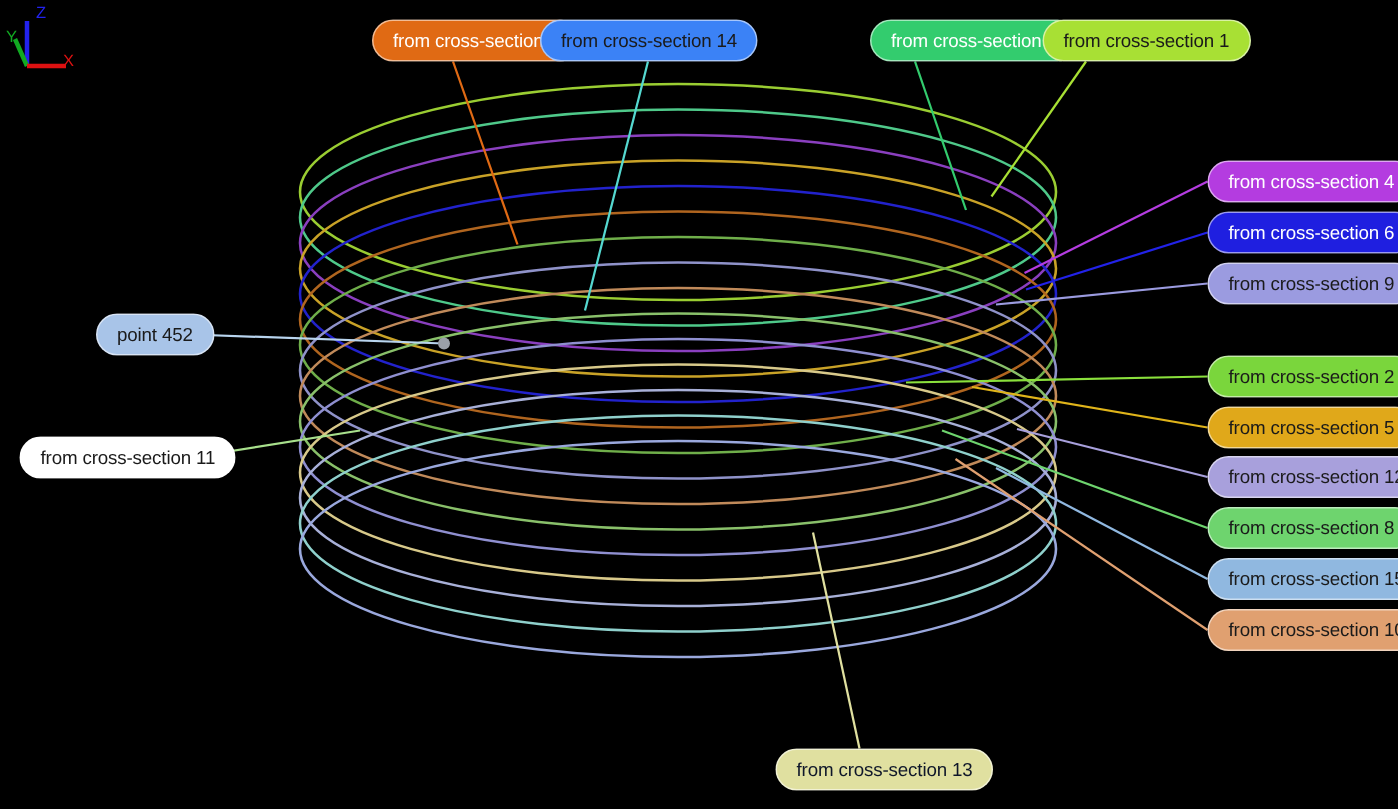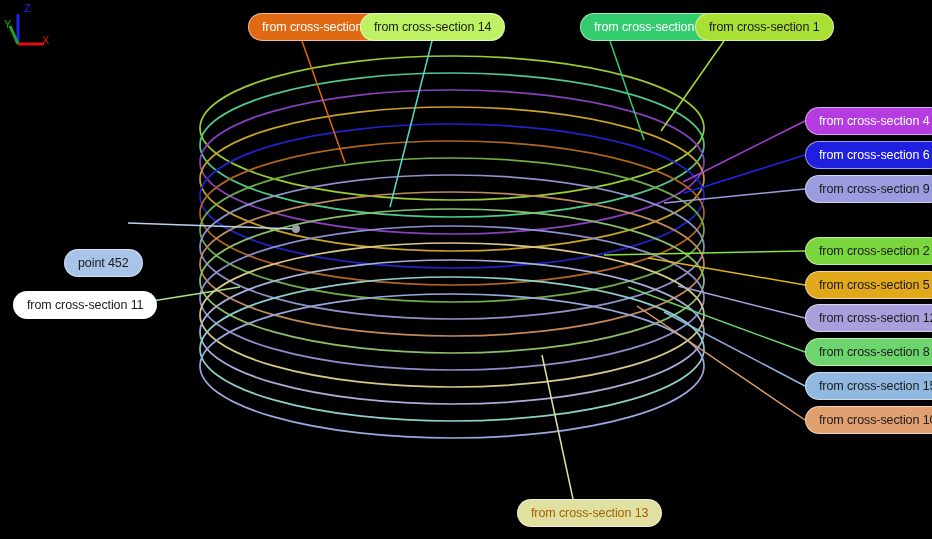--- a/index.html
+++ b/index.html
@@ -70,29 +70,29 @@
         <line x1="18" y1="44" x2="18" y2="14" stroke="#2222ee" stroke-width="3"></line>
         <text x="24" y="12" fill="#2222ee" font-size="11" font-family="&quot;Liberation Sans&quot;, sans-serif">Z</text>
         <line x1="18" y1="44" x2="10" y2="26" stroke="#11aa22" stroke-width="3"></line>
         <text x="4" y="28" fill="#11aa22" font-size="11" font-family="&quot;Liberation Sans&quot;, sans-serif">Y</text>
         <line x1="18" y1="44" x2="44" y2="44" stroke="#dd1111" stroke-width="3"></line>
         <text x="42" y="44" fill="#dd1111" font-size="11" font-family="&quot;Liberation Sans&quot;, sans-serif">X</text>
       </g>
   </svg>
   <div id="labels-layer">
       <div class="label" style="left: 248px; top: 13px; min-width: 108px; background: rgb(224, 106, 20); color: rgb(255, 255, 255);">from cross-section 7</div>
-      <div class="label" style="left: 360px; top: 13px; min-width: 117px; background: #bef264; color: rgb(26, 26, 26);">from cross-section 14</div>
+      <div class="label" style="left: 360px; top: 13px; min-width: 117px; background: #3b82f6; color: rgb(26, 26, 26);">from cross-section 14</div>
       <div class="label" style="left: 580px; top: 13px; min-width: 111px; background: rgb(51, 204, 110); color: rgb(255, 255, 255);">from cross-section 3</div>
       <div class="label" style="left: 695px; top: 13px; min-width: 111px; background: rgb(168, 224, 52); color: rgb(26, 26, 26);">from cross-section 1</div>
       <div class="label" style="left: 805px; top: 107px; min-width: 112px; background: rgb(180, 60, 224); color: rgb(255, 255, 255);">from cross-section 4</div>
       <div class="label" style="left: 805px; top: 141px; min-width: 108px; background: rgb(31, 31, 224); color: rgb(255, 255, 255);">from cross-section 6</div>
       <div class="label" style="left: 805px; top: 175px; min-width: 110px; background: rgb(155, 155, 224); color: rgb(26, 26, 26);">from cross-section 9</div>
       <div class="label" style="left: 805px; top: 237px; min-width: 110px; background: rgb(122, 214, 60); color: rgb(26, 26, 26);">from cross-section 2</div>
       <div class="label" style="left: 805px; top: 271px; min-width: 110px; background: rgb(224, 168, 26); color: rgb(26, 26, 26);">from cross-section 5</div>
       <div class="label" style="left: 805px; top: 304px; min-width: 117px; background: rgb(168, 160, 220); color: rgb(26, 26, 26);">from cross-section 12</div>
       <div class="label" style="left: 805px; top: 338px; min-width: 110px; background: rgb(110, 212, 110); color: rgb(26, 26, 26);">from cross-section 8</div>
       <div class="label" style="left: 805px; top: 372px; min-width: 117px; background: rgb(144, 184, 224); color: rgb(26, 26, 26);">from cross-section 15</div>
       <div class="label" style="left: 805px; top: 406px; min-width: 117px; background: rgb(224, 160, 112); color: rgb(26, 26, 26);">from cross-section 10</div>
-      <div class="label" style="left: 64px; top: 209px; min-width: 64px; background: rgb(168, 196, 232); color: rgb(26, 26, 26); margin-top: 40px;">point 452</div>
+      <div class="label" style="left: 64px; top: 209px; min-width: 64px; background: rgb(168, 196, 232); color: rgb(26, 26, 26);">point 452</div>
       <div class="label" style="left: 13px; top: 291px; min-width: 114px; background: #ffffff; color: rgb(26, 26, 26);">from cross-section 11</div>
-      <div class="label" style="left: 517px; top: 499px; min-width: 113px; background: rgb(224, 224, 160); color: #a16207;">from cross-section 13</div>
+      <div class="label" style="left: 517px; top: 499px; min-width: 113px; background: rgb(224, 224, 160); color: #0f172a;">from cross-section 13</div>
     </div>
 </div>
 
 </body></html>

